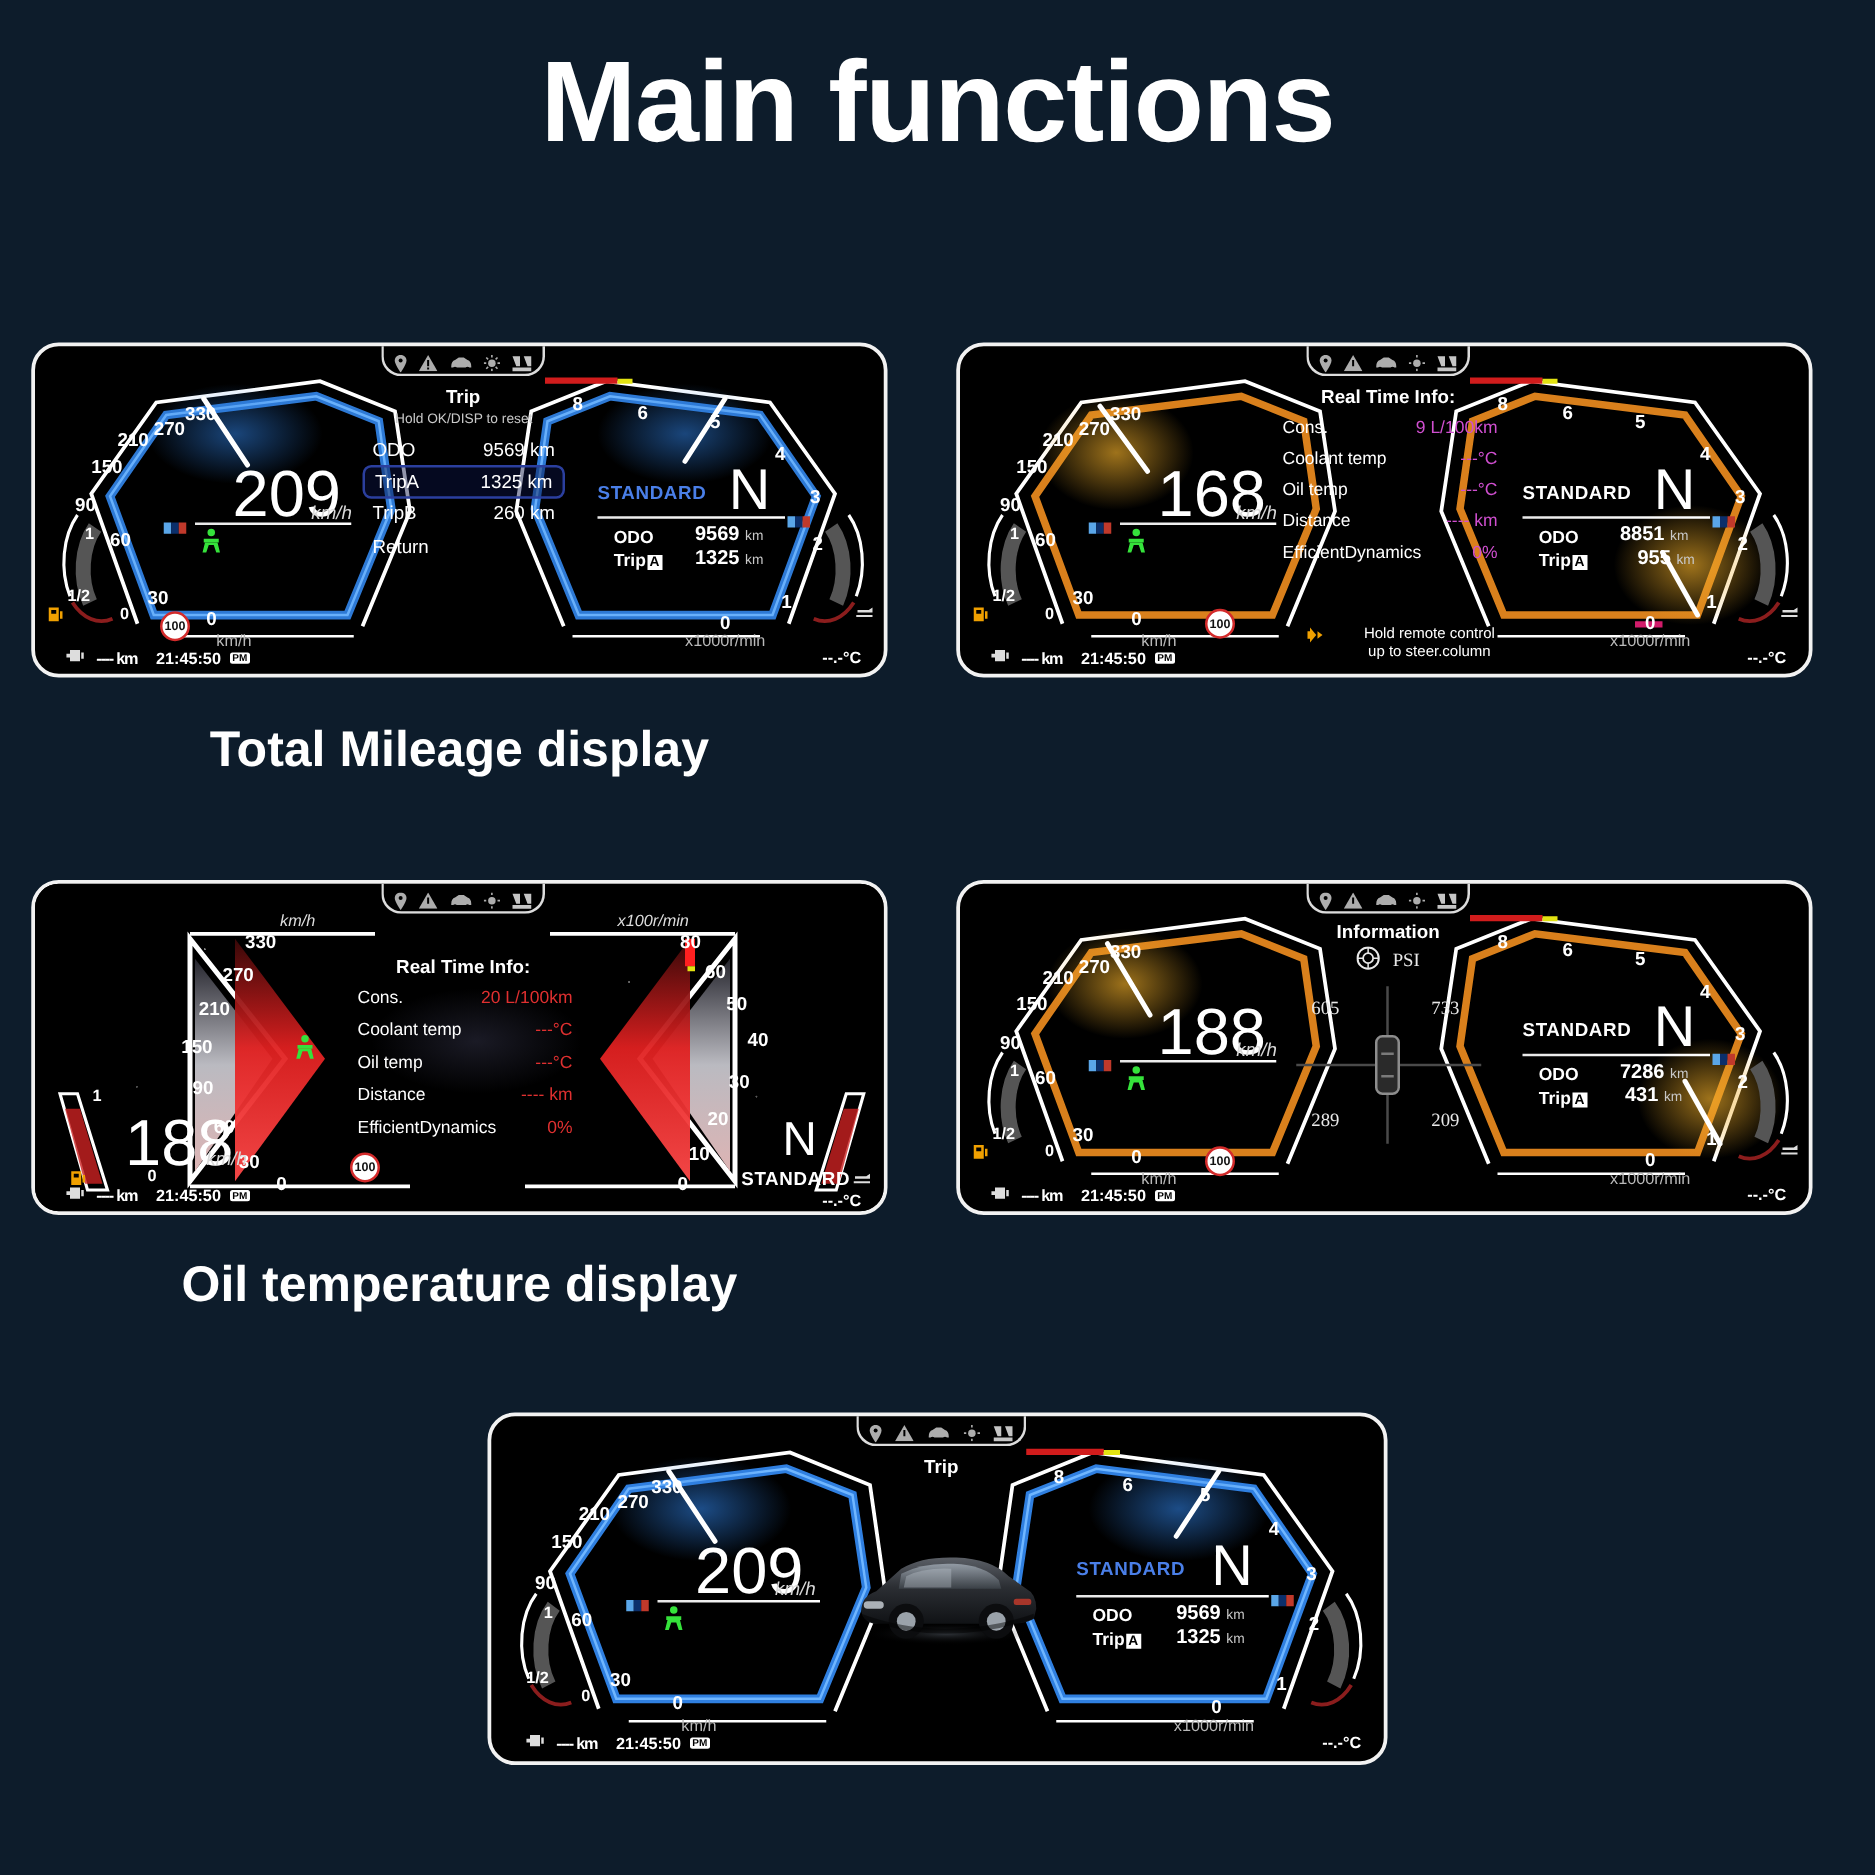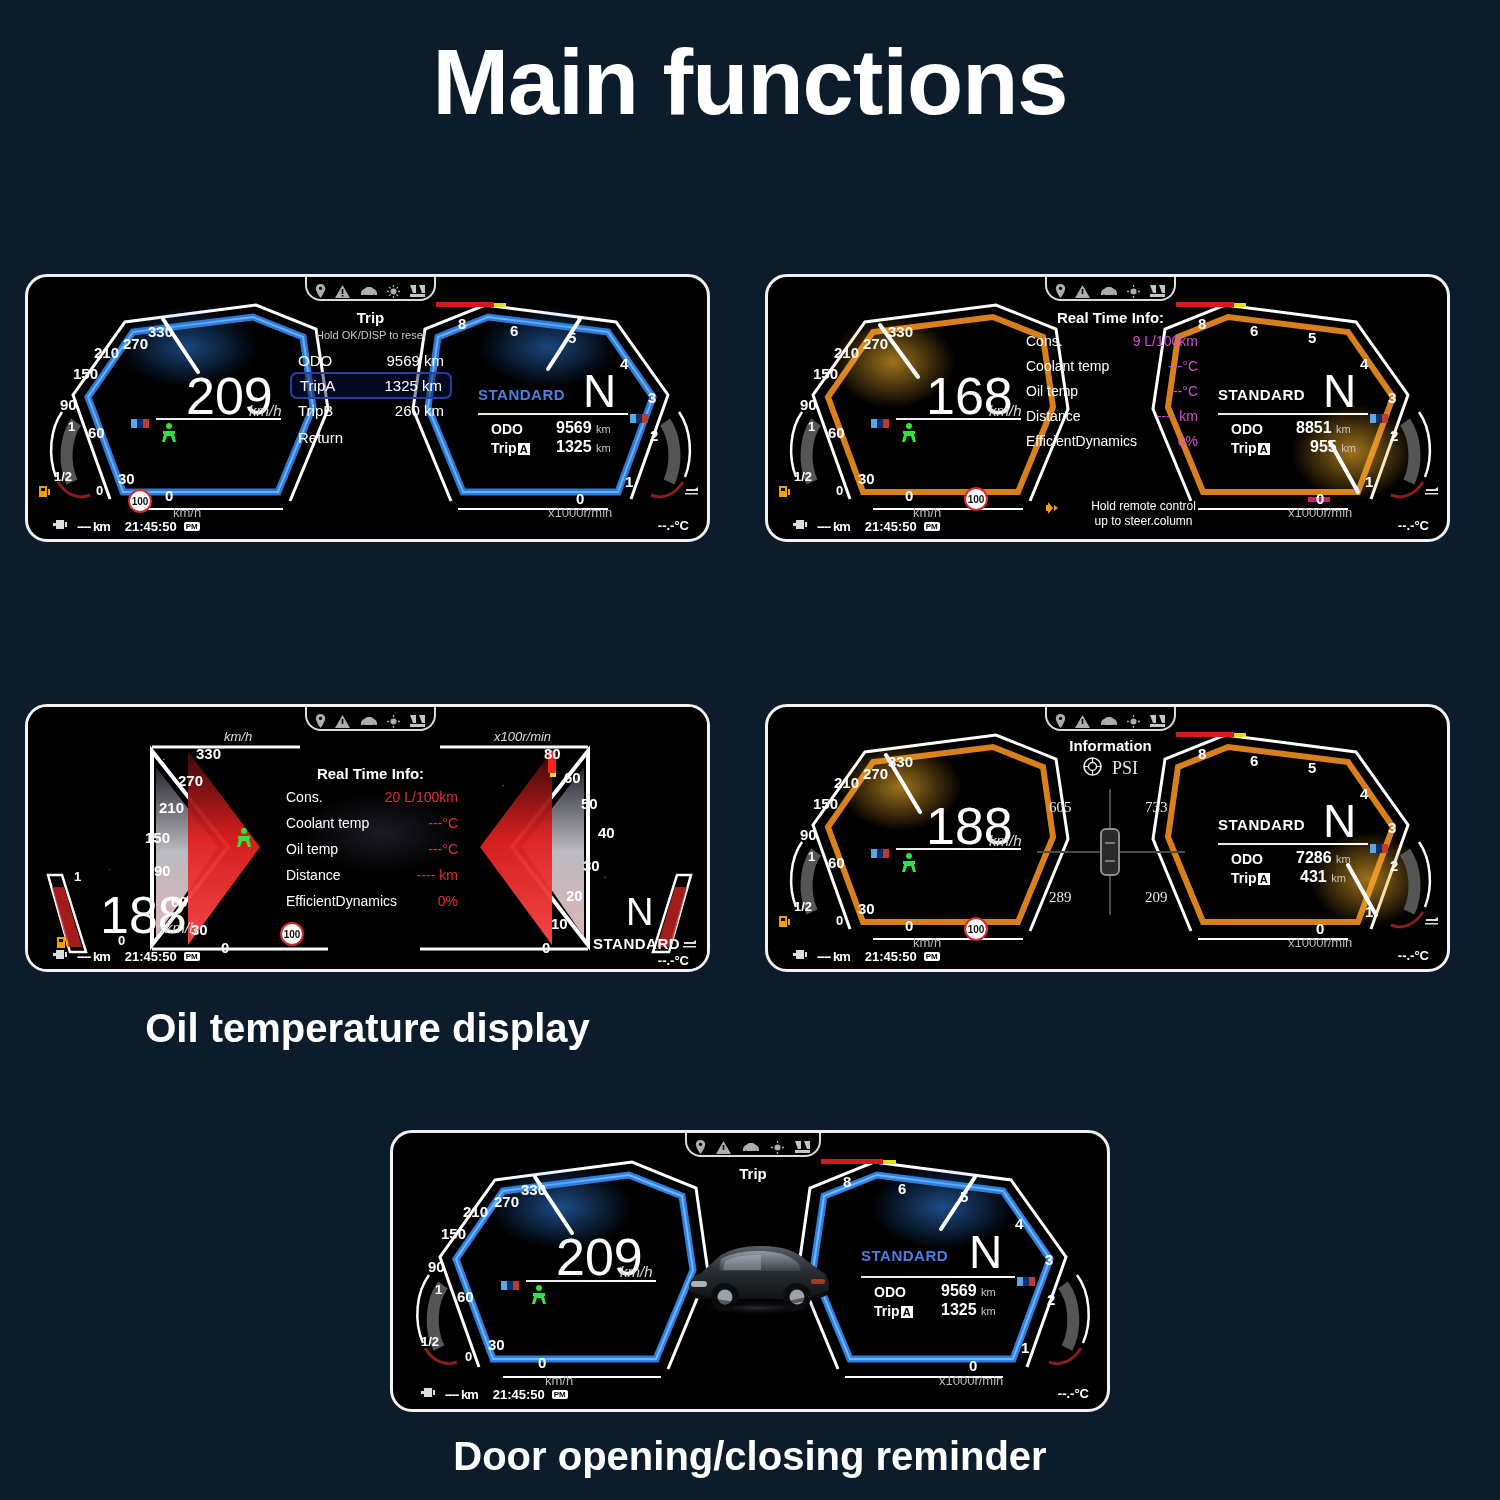--- a/index.html
+++ b/index.html
@@ -314,20 +314,21 @@
       </div>
       <div class="temp-right" style="right:18px; top:241px;">--.-°C</div>
       <span class="fuel-icon" style="right:10px; top:205px;">
         <svg width="17" height="13" viewBox="0 0 17 13">
             <path d="M2 6h9l3-2v4H2z" fill="#ddd"></path>
             <path d="M1 10h13v1.5H1z" fill="#ddd"></path>
           </svg>
       </span>
     </div>
   </div>
+  <div class="caption" style="left:25px; top:578px; width:685px;">Total Mileage display</div>
 
   <div class="panel" style="left:765px; top:274px; width:685px; height:268px;">
     <div class="panel-inner">
       <svg width="685" height="268" style="position:absolute;left:0;top:0">
         <defs>
           <radialGradient id="p2bloom" cx="50%" cy="50%">
             <stop offset="0%" stop-color="#f3b02a" stop-opacity=".65"></stop>
             <stop offset="100%" stop-color="#f3b02a" stop-opacity="0"></stop>
           </radialGradient>
         </defs>
@@ -764,21 +765,21 @@
               <circle cx="9.5" cy="9.5" r="8.5" fill="none" stroke="#e8e8e8" stroke-width="1.6"></circle>
               <circle cx="9.5" cy="9.5" r="4" fill="none" stroke="#e8e8e8" stroke-width="1.4"></circle>
               <g stroke="#e8e8e8" stroke-width="1.2">
                 <line x1="9.5" y1="1" x2="9.5" y2="5.5"></line>
                 <line x1="9.5" y1="13.5" x2="9.5" y2="18"></line>
                 <line x1="1" y1="9.5" x2="5.5" y2="9.5"></line>
                 <line x1="13.5" y1="9.5" x2="18" y2="9.5"></line>
               </g>
             </svg>
         </span>
-        <span style="color:#e8e8e8; font-size:18px; font-family:'Liberation Serif',serif;">PSI</span>
+        <span style="color:#e8e8e8; font-size:15px; font-family:'Liberation Serif',serif;">PSI</span>
       </div>
 
       <div class="tp-wrap" style="left:255px; top:80px; width:175px; height:130px;">
         <div class="tp-line" style="left:86px; top:2px; width:2px; height:126px;"></div>
         <div class="tp-line" style="left:14px; top:64px; width:148px; height:2px;"></div>
         <div class="tp-car" style="left:77px; top:41px;"></div>
         <div class="tp-val" style="left:26px; top:12px;">605</div>
         <div class="tp-val" style="left:122px; top:12px;">733</div>
         <div class="tp-val" style="left:26px; top:102px;">289</div>
         <div class="tp-val" style="left:122px; top:102px;">209</div>
@@ -952,15 +953,14 @@
               <path d="M12 4h2v5h-2z" fill="#ddd"></path>
               <path d="M0 5h3v3H0z" fill="#ddd"></path>
             </svg></span>
         <span class="dashes">---- km</span>
         <span style="margin-left:8px;">21:45:50</span>
         <span class="pm-badge">PM</span>
       </div>
       <div class="temp-right" style="right:18px; top:253px;">--.-°C</div>
     </div>
   </div>
-  <div class="caption" style="left:390px; top:1434px; width:720px;">Door opening/closing reminder</div>
 
 </div>
 
 </body></html>

